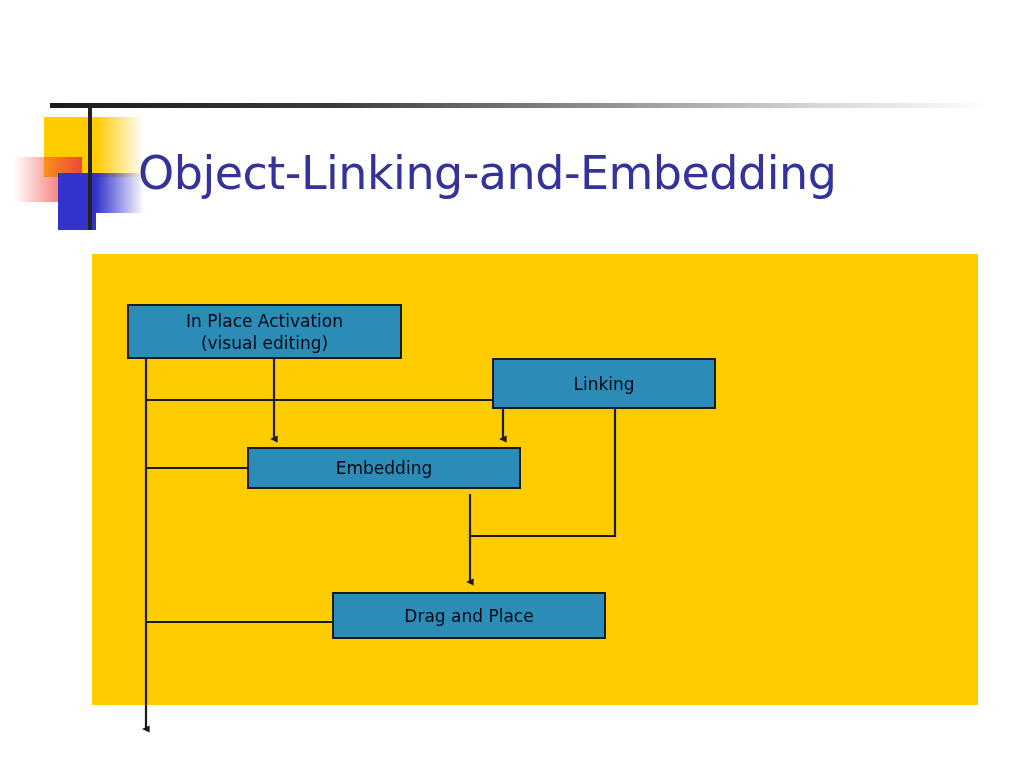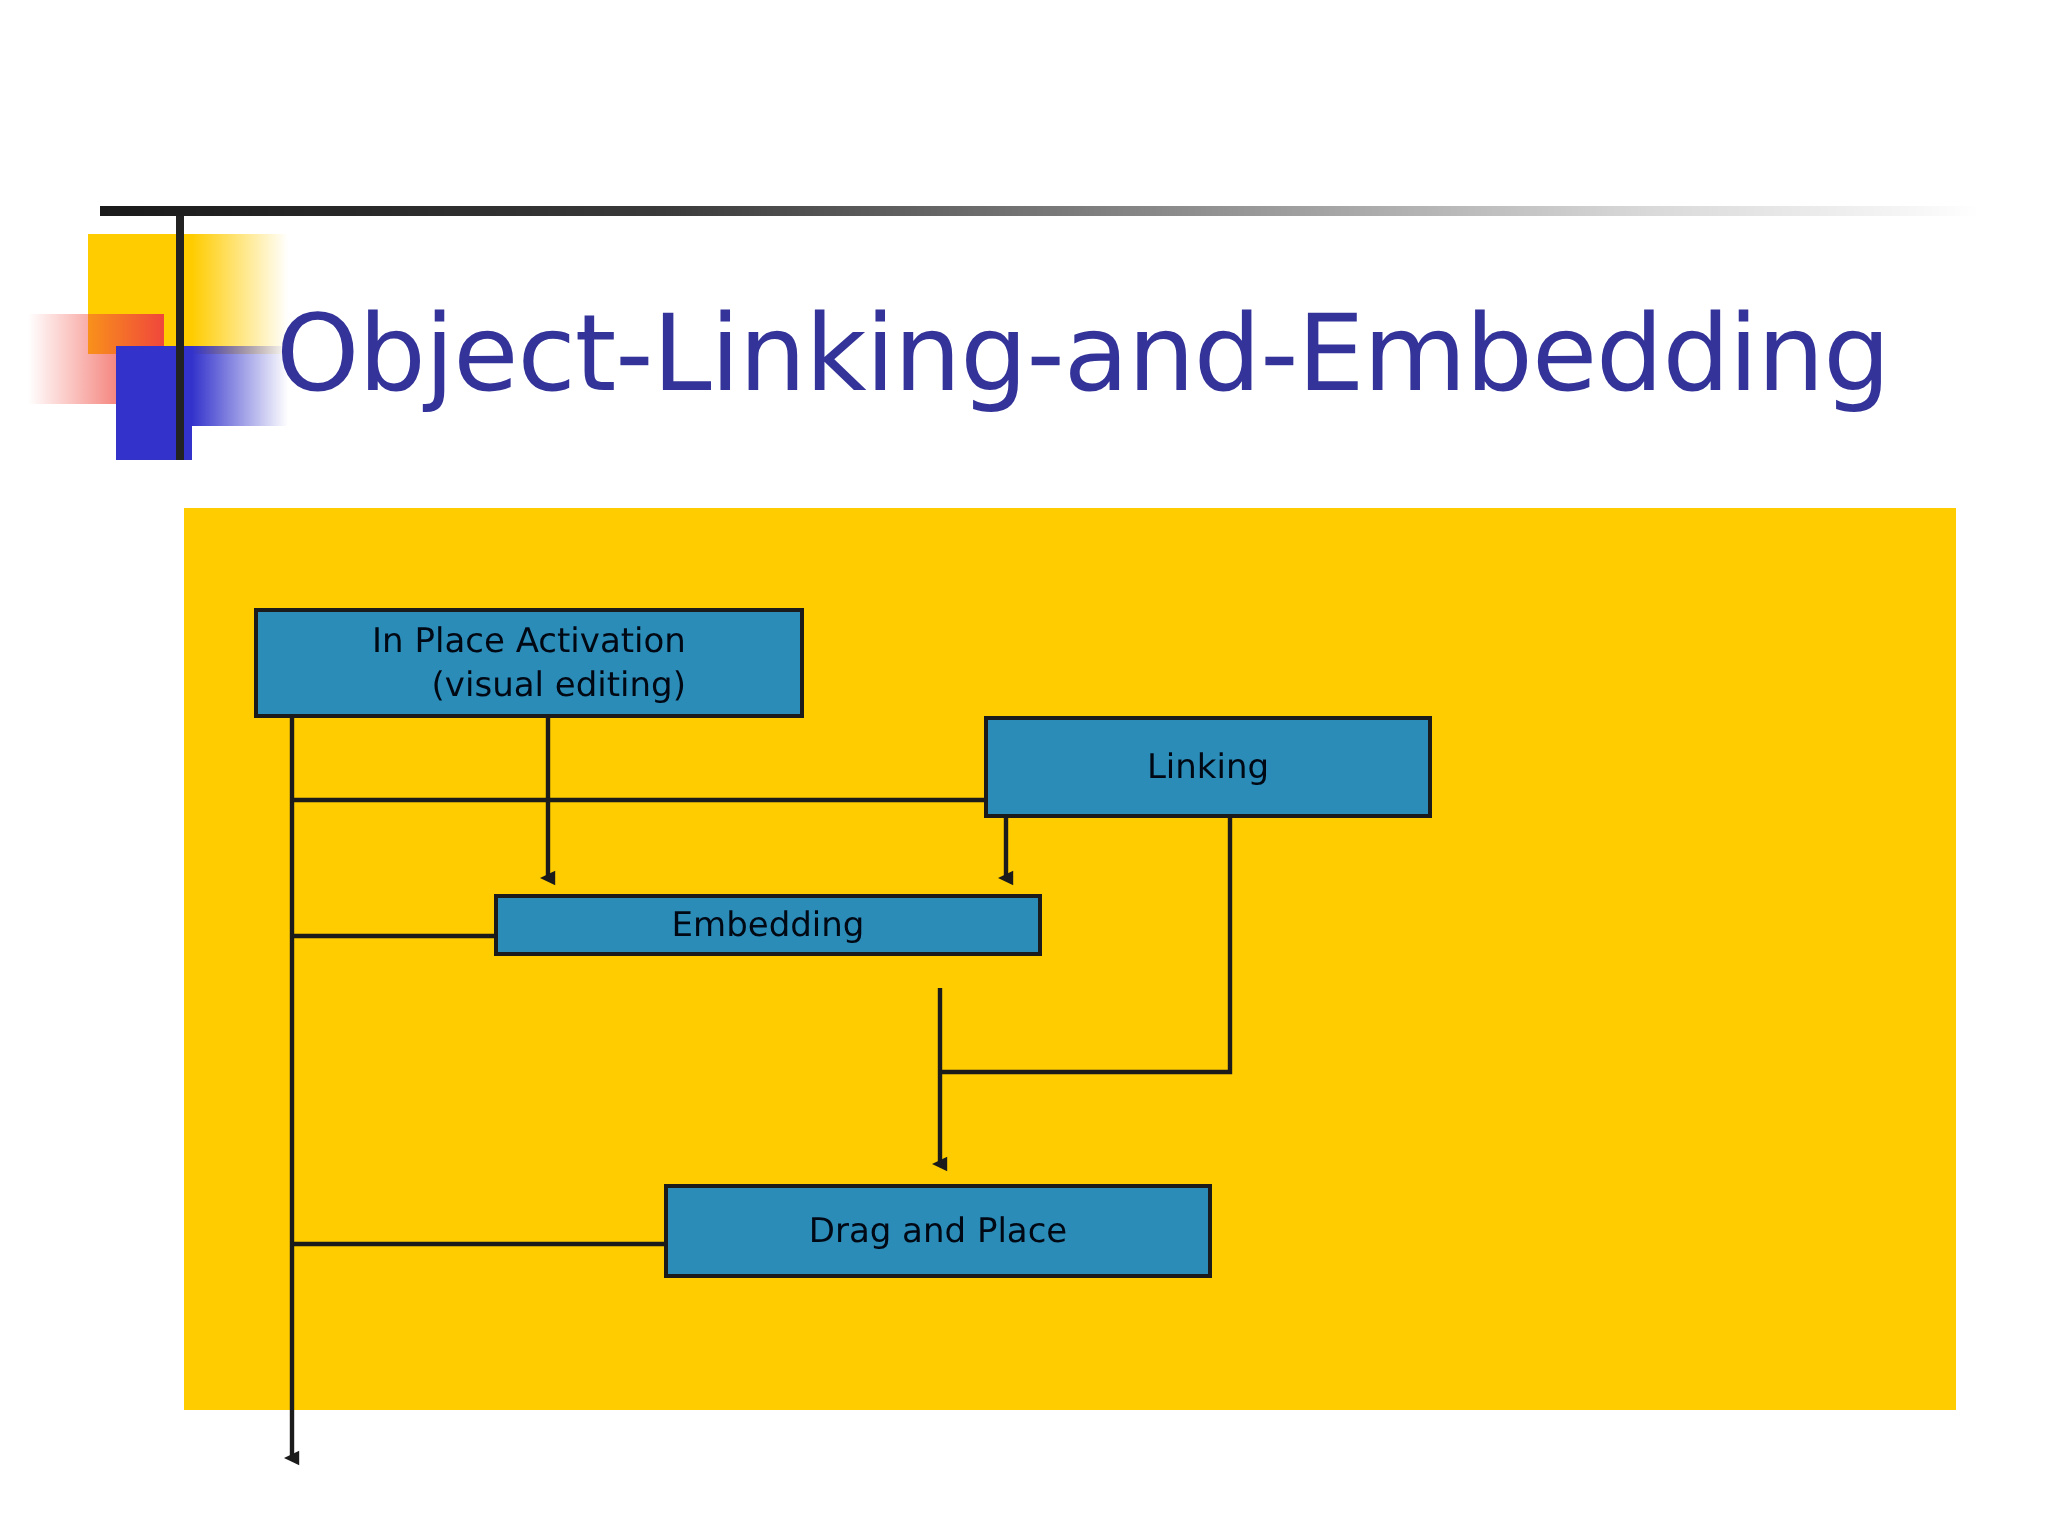--- a/index.html
+++ b/index.html
@@ -88,21 +88,21 @@
     width: 940px;
     height: 5px;
     background: linear-gradient(to right, #1a1a1a 0%, #3a3a3a 30%, #9a9a9a 62%, #d8d8d8 82%, #f5f5f5 96%, #ffffff 100%);
   }
 
   #slide-title {
     position: absolute;
     left: 138px;
     top: 110px;
     width: 870px;
-    font-size: 53px;
+    font-size: 46px;
     line-height: 64px;
     color: #333399;
     font-weight: normal;
     letter-spacing: -0.5px;
     white-space: nowrap;
   }
 
   
   #diagram-panel {
     position: absolute;
@@ -122,33 +122,33 @@
   }
 
   .node-box {
     position: absolute;
     background: #2b8cb8;
     border: 2px solid #1b1b1b;
     box-sizing: border-box;
     display: flex;
     align-items: center;
     justify-content: center;
-    text-align: right;
+    text-align: center;
     color: #000814;
     font-size: 17px;
     line-height: 22px;
   }
   #node-in-place-activation {
     left: 127px;  top: 304px;  width: 275px;  height: 55px;
   }
   #node-linking {
     left: 492px;  top: 358px;  width: 224px;  height: 51px;
   }
   #node-embedding {
-    left: 247px;  top: 447px;  width: 274px;  height: 31px;
+    left: 247px;  top: 447px;  width: 274px;  height: 42px;
   }
   #node-drag-and-drop {
     left: 332px;  top: 592px;  width: 274px;  height: 47px;
   }
   .node-label { display: block; }
 </style>
 </head>
 <body>
 
 <div id="slide-header">

